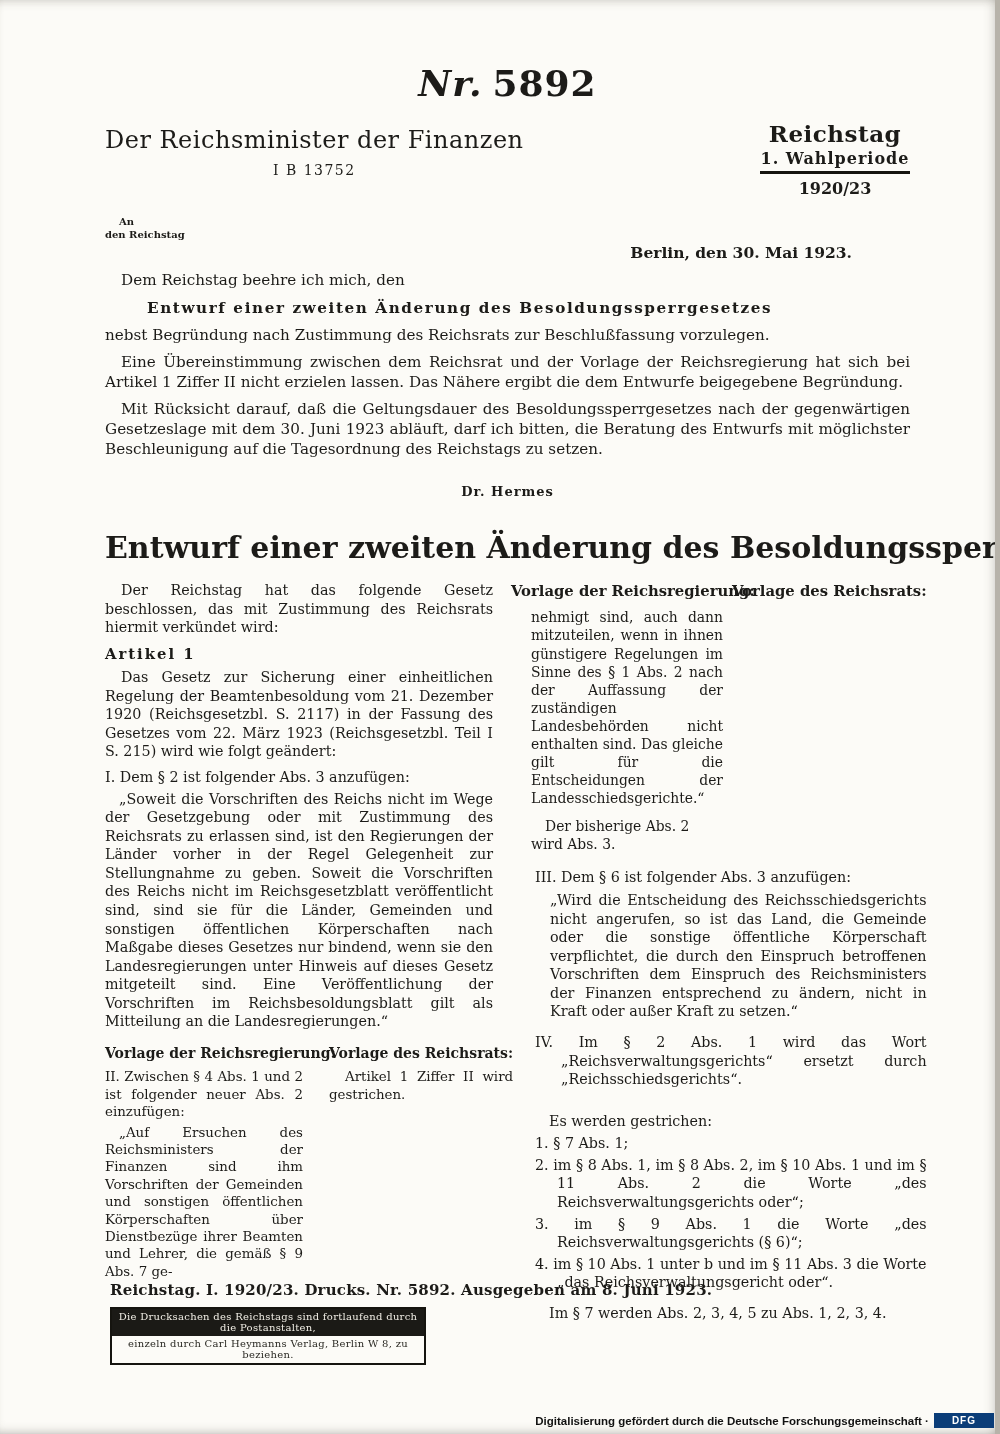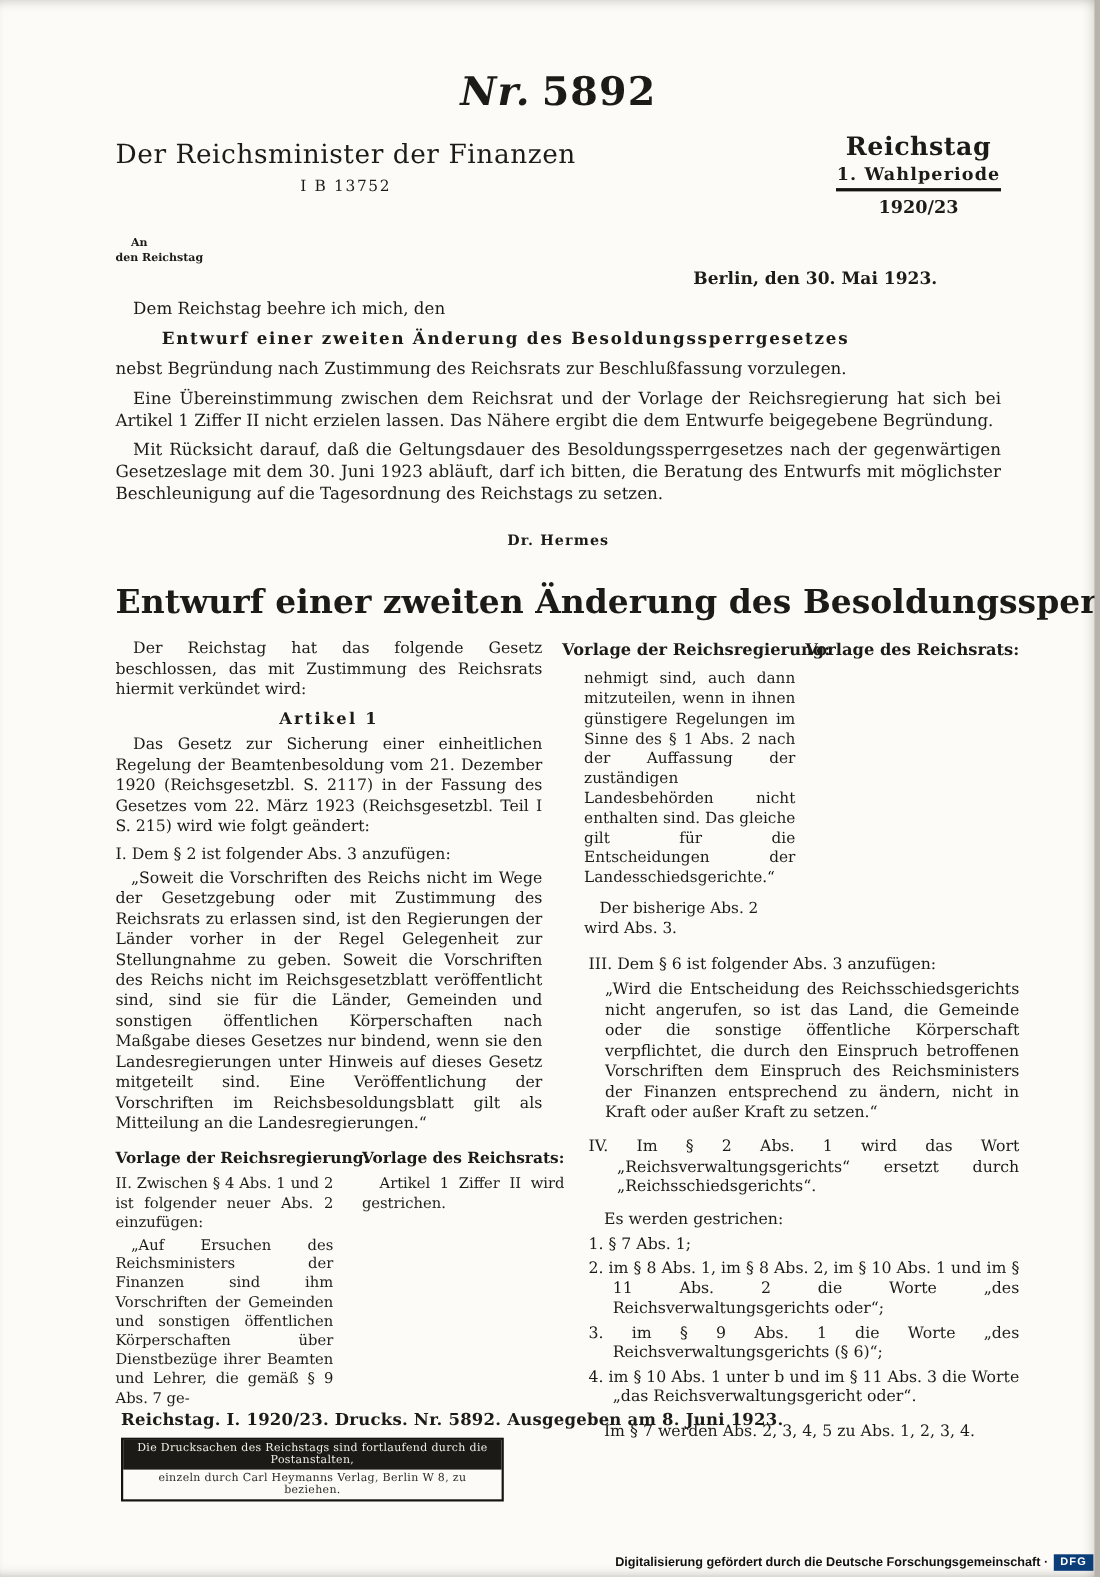--- a/index.html
+++ b/index.html
@@ -40,53 +40,53 @@
   .p-noindent { margin-top: 7px; }
   .signature { text-align: center; font-weight: bold; font-size: 13px; letter-spacing: 1px; margin-top: 24px; }
 
   
   .main-title { margin-top: 30px; font-weight: bold; font-size: 30px; white-space: nowrap; letter-spacing: 0; }
 
   
   .cols { display: flex; margin-top: 16px; }
   .col-left { width: 388px; flex: none; margin-right: 18px; font-size: 14.3px; line-height: 1.3; text-align: justify; }
   .col-left .p-indent { text-indent: 16px; }
-  .artikel { text-align: center; font-weight: 600; letter-spacing: 2px; margin: 7px 0 5px; font-size: 14.8px; }
+  .artikel { font-weight: 600; letter-spacing: 2px; margin: 7px 0 5px; font-size: 14.8px; }
   .item-head { margin-top: 7px; }
   .quote { text-indent: 14px; margin-top: 3px; }
 
   .subcols { display: flex; margin-top: 13px; }
   .sub-gov { width: 198px; flex: none; margin-right: 26px; font-size: 13.4px; line-height: 1.3; text-align: justify; }
   .sub-council { flex: 1; font-size: 13.4px; line-height: 1.3; }
   .sub-header { font-weight: bold; font-size: 14px; margin-bottom: 6px; white-space: nowrap; }
 
   .col-rest { flex: 1; font-size: 14.3px; line-height: 1.3; }
   .col-headers { display: flex; }
   .gov-header { width: 221px; flex: none; font-weight: bold; font-size: 14.8px; white-space: nowrap; }
   .council-header { flex: 1; font-weight: bold; font-size: 14.8px; white-space: nowrap; }
   .mid-narrow { width: 192px; margin-left: 20px; margin-top: 8px; text-align: justify; font-size: 13.9px; }
   .mid-p2 { width: 192px; margin-left: 20px; margin-top: 10px; text-indent: 14px; font-size: 13.9px; }
   .wide-block { margin-left: 24px; text-align: justify; }
   .w-head { margin-top: 15px; }
   .w-quote { margin-top: 4px; padding-left: 15px; }
   .w-hang { margin-top: 12px; padding-left: 26px; text-indent: -26px; }
-  .strike-head { margin-top: 11px; text-indent: 14px; }
+  .strike-head { margin-top: 23px; text-indent: 14px; }
   .strike-list { list-style: none; margin-top: 4px; }
   .strike-list li { padding-left: 22px; text-indent: -22px; margin: 3px 0; }
   .w-final { margin-top: 12px; text-indent: 14px; }
 
   
   .imprint { position: absolute; left: 110px; top: 1281px; font-size: 15px; font-weight: 600; letter-spacing: .2px; }
-  .footer-box { position: absolute; left: 110px; top: 1307px; width: 348px; border: 2px solid #15140f; background: #fcfbf7; }
+  .footer-box { position: absolute; left: 110px; top: 1307px; width: 316px; border: 2px solid #15140f; background: #fcfbf7; }
   .footer-box-line1 { background: #1b1a16; color: #f1eee5; font-size: 10px; text-align: center; padding: 2px 6px 3px; letter-spacing: .3px; }
   .footer-box-line2 { font-size: 10px; text-align: center; padding: 2px 6px 3px; color: #2a2923; letter-spacing: .3px; }
   .digitization { position: absolute; right: 6px; bottom: 6px; display: flex; align-items: center; gap: 5px;
                   font-family: "Liberation Sans", sans-serif; font-size: 11.5px; color: #111; font-weight: bold; }
   .dfg-logo { display: inline-block; background: #0b3d78; color: #ffffff; font-weight: bold; font-size: 10px;
-              padding: 2px 6px; letter-spacing: 1px; font-family: "Liberation Sans", sans-serif; }
+              padding: 2px 18px; letter-spacing: 1px; font-family: "Liberation Sans", sans-serif; }
   .scan-edge { position: absolute; right: 0; top: 0; width: 5px; height: 100%; background: #b7b3aa; }
 </style>
 </head>
 <body>
 
 <div class="page">
   <div class="content">
 
     <div class="doc-number">
       <span class="nr-prefix">Nr.</span><span class="nr-value">5892</span>

